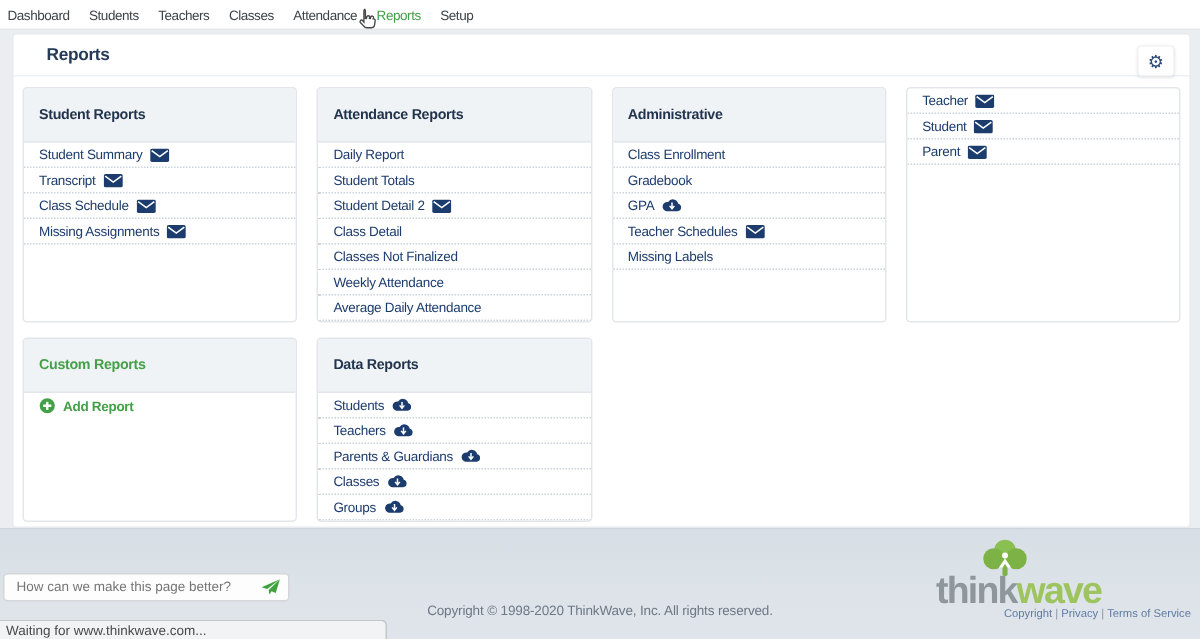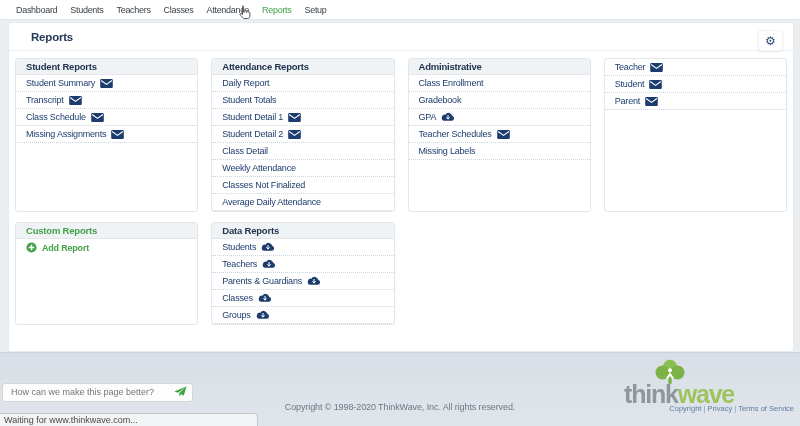--- a/index.html
+++ b/index.html
@@ -2,40 +2,40 @@
 <html><head>
 <meta charset="utf-8">
 <style>
   html,body { margin:0; padding:0; width:800px; height:426px; overflow:hidden;
               background:#eaeef1; font-family:"Liberation Sans", sans-serif; }
   * { box-sizing:border-box; }
 
   
   .topnav { position:absolute; top:0; left:0; width:800px; height:20px; background:#fff;
             border-bottom:1px solid #e4e7ea; display:flex; align-items:center; gap:13px;
-            padding-left:16px; font-size:9px; letter-spacing:-0.3px; color:#3c4349; z-index:5; }
+            padding-left:5px; font-size:9px; letter-spacing:-0.3px; color:#3c4349; z-index:5; }
   .navitem { cursor:pointer; white-space:nowrap; }
   .navitem.active { color:#43a047; }
   .cursor-wrap { position:absolute; left:238px; top:5px; z-index:9; pointer-events:none; }
 
   
   .panel { position:absolute; left:8px; top:22px; width:786px; height:330px; background:#fff;
            border:1px solid #e7eaee; border-radius:3px; }
   .panel-head { height:28px; border-bottom:1px solid #eef1f3; display:flex; align-items:center;
                 padding:0 10px 0 22px; }
   .panel-title { font-size:11.5px; font-weight:bold; color:#253a56; letter-spacing:-0.2px; }
   .gear-btn { margin-left:auto; width:25px; height:21px; background:#fff; border:1px solid #f0f2f4;
               border-radius:3px; box-shadow:0 1px 2px rgba(0,0,0,.10); display:flex; align-items:center;
               justify-content:center; font-size:12px; color:#2d4d7d; cursor:pointer; margin-top:8px; }
 
   
   .cards { position:absolute; left:6px; right:6px; top:35px; display:grid;
            grid-template-columns:repeat(4,1fr); gap:10px 13px; }
   .card { border:1px solid #e3e7eb; border-radius:3px; background:#fff; overflow:hidden; }
-  .card-head { background:#f0f3f6; border-bottom:1px solid #e3e7eb; padding:2px 10px;
+  .card-head { background:#f0f3f6; border-bottom:1px solid #e3e7eb; padding:12px 10px;
                font-size:9.5px; font-weight:bold; color:#22344d; letter-spacing:-0.2px; }
   .card.green .card-head { color:#43a047; }
   .item { display:flex; align-items:center; padding:3px 10px; border-bottom:1px dotted #ccd4dc;
           font-size:9px; letter-spacing:-0.2px; color:#1d3c6e; text-decoration:none;
           height:17px; cursor:pointer; }
   .item.no-border { border-bottom:none; }
   .item .icn { display:inline-flex; align-items:center; margin-left:5px; line-height:0; }
   .item .icn.lead { margin-left:0; margin-right:5px; }
   .item .lbl.green { color:#43a047; font-weight:bold; }
 
@@ -135,45 +135,36 @@
 
     <div class="card">
       <div class="card-head">Attendance Reports</div>
       <a class="item">
         <span class="lbl">Daily Report</span>
       </a>
       <a class="item">
         <span class="lbl">Student Totals</span>
       </a>
       <a class="item">
-        <span class="lbl">Student Detail 1</span>
-        <span class="icn">
-            <svg width="13" height="9" viewBox="0 0 14 10">
-              <rect width="14" height="10" rx="1.3" fill="#1d3c6e"></rect>
-              <path d="M1 1.6 7 6l6-4.4" fill="none" stroke="#fff" stroke-width="1.2"></path>
-            </svg>
-          </span>
-      </a>
-      <a class="item">
         <span class="lbl">Student Detail 2</span>
         <span class="icn">
             <svg width="13" height="9" viewBox="0 0 14 10">
               <rect width="14" height="10" rx="1.3" fill="#1d3c6e"></rect>
               <path d="M1 1.6 7 6l6-4.4" fill="none" stroke="#fff" stroke-width="1.2"></path>
             </svg>
           </span>
       </a>
       <a class="item">
         <span class="lbl">Class Detail</span>
       </a>
       <a class="item">
+        <span class="lbl">Classes Not Finalized</span>
+      </a>
+      <a class="item">
         <span class="lbl">Weekly Attendance</span>
-      </a>
-      <a class="item">
-        <span class="lbl">Classes Not Finalized</span>
       </a>
       <a class="item">
         <span class="lbl">Average Daily Attendance</span>
       </a>
     </div>
 
     <div class="card">
       <div class="card-head">Administrative</div>
       <a class="item">
         <span class="lbl">Class Enrollment</span>

